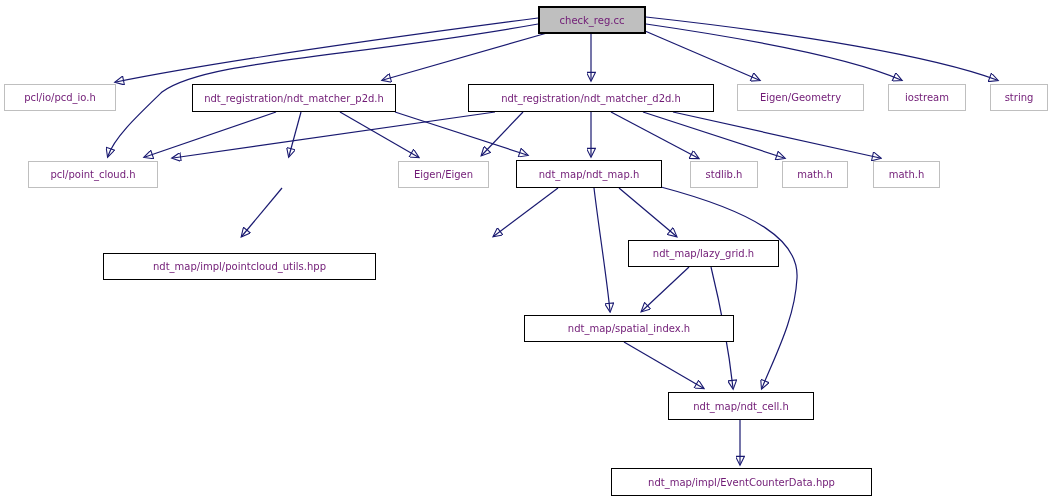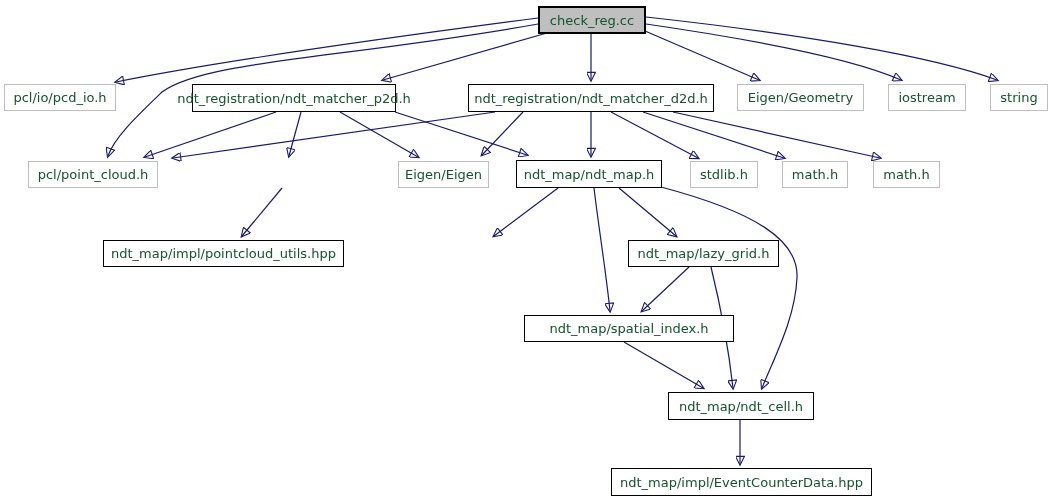--- a/index.html
+++ b/index.html
@@ -25,22 +25,22 @@
   .edges-layer path {
     fill: none;
     stroke: #191970;
     stroke-width: 1.2;
   }
   .node {
     position: absolute;
     box-sizing: border-box;
     background: #ffffff;
     border: 1px solid #bfbfbf;
-    color: #14532d;
-    font-size: 13px;
+    color: #701a75;
+    font-size: 10px;
     display: flex;
     align-items: center;
     justify-content: center;
     white-space: nowrap;
     cursor: default;
   }
   .node.internal {
     border: 1px solid #000000;
     cursor: pointer;
   }
@@ -109,21 +109,21 @@
   <div class="node" style="left:398px; top:161px; width:91px; height:27px;">Eigen/Eigen</div>
 
   <div class="node internal" style="left:516px; top:160px; width:146px; height:28px;">ndt_map/ndt_map.h</div>
 
   <div class="node" style="left:690px; top:161px; width:68px; height:27px;">stdlib.h</div>
 
   <div class="node" style="left:782px; top:161px; width:66px; height:27px;">math.h</div>
 
   <div class="node" style="left:873px; top:161px; width:67px; height:27px;">math.h</div>
 
-  <div class="node internal" style="left:103px; top:240px; width:241px; height:27px;">ndt_map/impl/pointcloud_utils.hpp</div>
+  <div class="node internal" style="left:103px; top:253px; width:273px; height:27px;">ndt_map/impl/pointcloud_utils.hpp</div>
 
 
   <div class="node internal" style="left:628px; top:240px; width:151px; height:27px;">ndt_map/lazy_grid.h</div>
 
   <div class="node internal" style="left:524px; top:315px; width:210px; height:27px;">ndt_map/spatial_index.h</div>
 
   <div class="node internal" style="left:668px; top:392px; width:146px; height:28px;">ndt_map/ndt_cell.h</div>
 
   <div class="node internal" style="left:611px; top:468px; width:261px; height:28px;">ndt_map/impl/EventCounterData.hpp</div>
 

